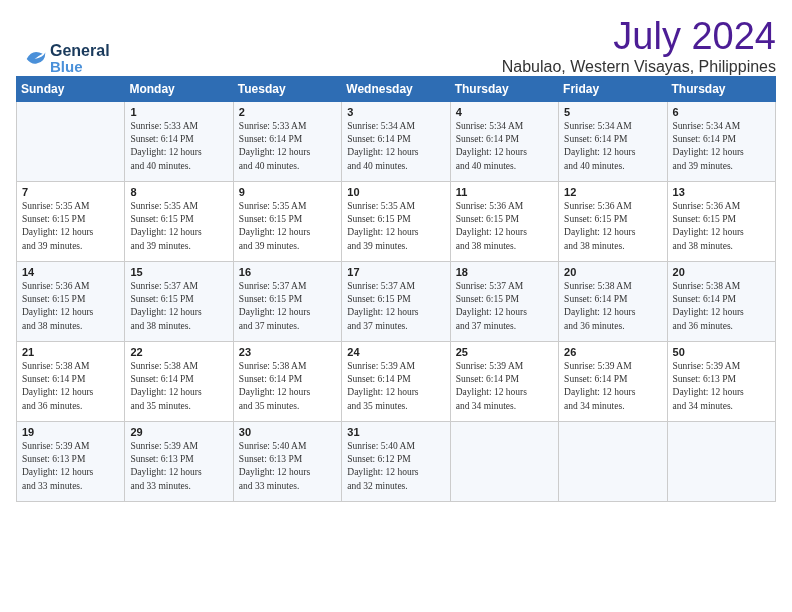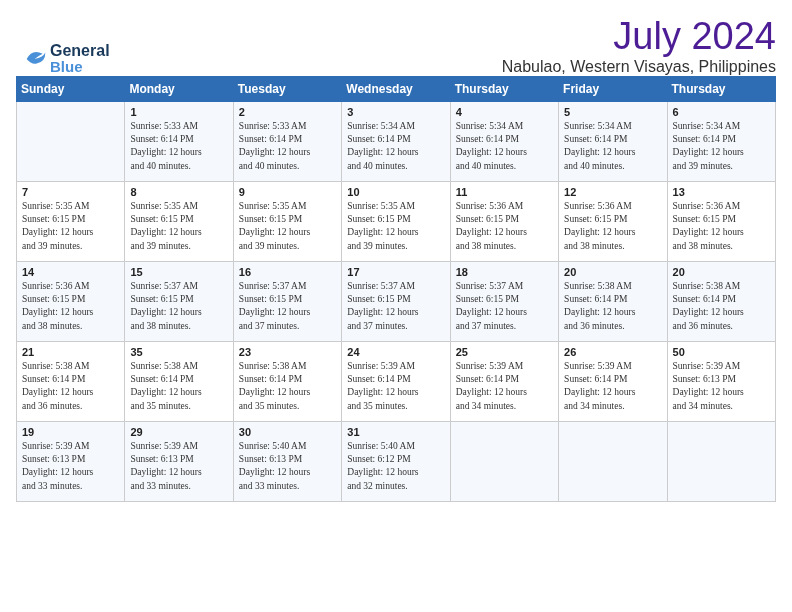--- a/index.html
+++ b/index.html
@@ -259,21 +259,21 @@
       </tr>
       <tr>
         <td>
           <span class="day-number">21</span>
           <div class="day-info" style="white-space: pre-line;">Sunrise: 5:38 AM
 Sunset: 6:14 PM
 Daylight: 12 hours
 and 36 minutes.</div>
         </td>
         <td>
-          <span class="day-number">35</span>
+          <span class="day-number">22</span>
           <div class="day-info" style="white-space: pre-line;">Sunrise: 5:38 AM
 Sunset: 6:14 PM
 Daylight: 12 hours
 and 35 minutes.</div>
         </td>
         <td>
           <span class="day-number">23</span>
           <div class="day-info" style="white-space: pre-line;">Sunrise: 5:38 AM
 Sunset: 6:14 PM
 Daylight: 12 hours

